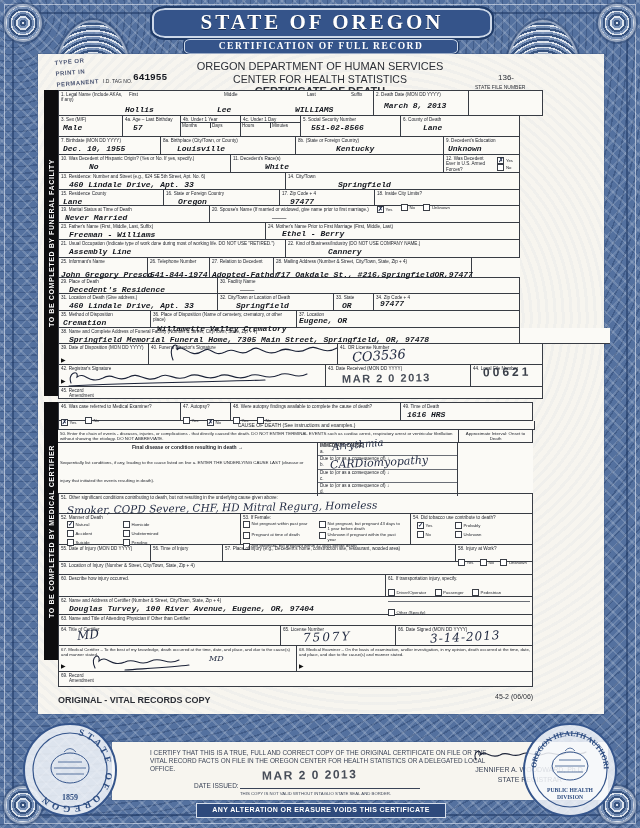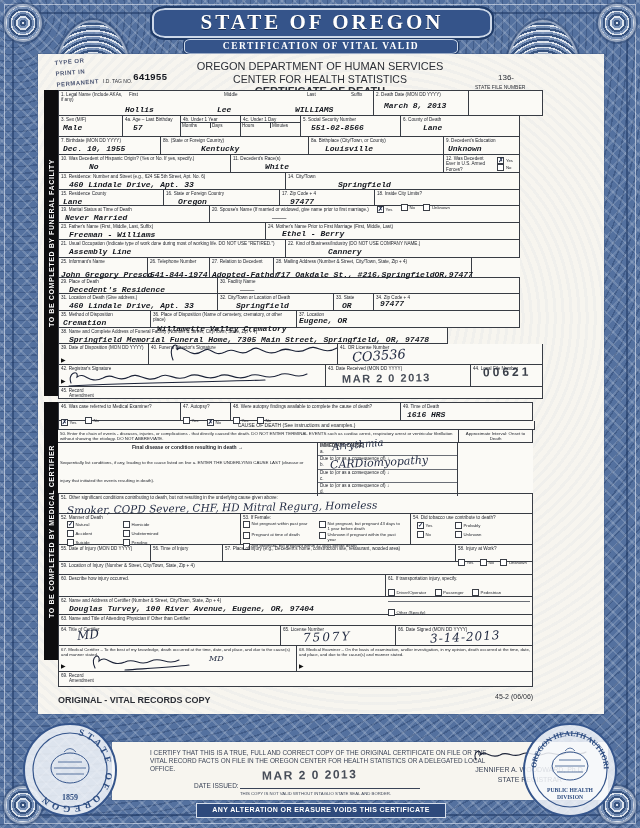--- a/index.html
+++ b/index.html
@@ -76,21 +76,21 @@
 <div class="frame f1"></div>
 <div class="frame f2"></div>
 <div class="rosette" style="left:56px;top:22px;width:74px;height:118px;"></div>
 <div class="rosette" style="left:506px;top:22px;width:74px;height:118px;"></div>
 <div class="rosette" style="left:6px;top:6px;width:34px;height:34px;"></div>
 <div class="rosette" style="left:600px;top:6px;width:34px;height:34px;"></div>
 <div class="rosette" style="left:6px;top:788px;width:34px;height:34px;"></div>
 <div class="rosette" style="left:600px;top:788px;width:34px;height:34px;"></div>
 
 <div class="ribbon1"><span>STATE OF OREGON</span></div>
-<div class="ribbon2"><span>CERTIFICATION OF VITAL VALID</span></div>
+<div class="ribbon2"><span>CERTIFICATION OF FULL RECORD</span></div>
 
 <div class="paper"></div>
 
 <div class="typenote">
   <div>TYPE OR</div>
   <div>PRINT IN</div>
   <div>PERMANENT</div>
   <div>BLACK INK</div>
 </div>
 
@@ -161,27 +161,27 @@
       <span class="lb">6. County of Death</span>
       <span class="tv" style="margin-left:20px;">Lane</span>
     </div>
   </div>
 
   <div class="row" style="height:18px;width:462px;">
     <div class="c" style="width:102px;">
       <span class="lb">7. Birthdate (MON DD YYYY)</span>
       <span class="tv" style="margin-left:2px;">Dec. 10, 1955</span>
     </div>
+    <div class="c" style="width:135px;">
+      <span class="lb">8a. Birthplace (City/Town, or County)</span>
+      <span class="tv" style="margin-left:14px;">Louisville</span>
+    </div>
     <div class="c" style="width:148px;">
       <span class="lb">8b. (State or Foreign Country)</span>
       <span class="tv" style="margin-left:38px;">Kentucky</span>
-    </div>
-    <div class="c" style="width:135px;">
-      <span class="lb">8a. Birthplace (City/Town, or County)</span>
-      <span class="tv" style="margin-left:14px;">Louisville</span>
     </div>
     <div class="c" style="width:77px;">
       <span class="lb">9. Decedent's Education</span>
       <span class="tv" style="margin-left:2px;">Unknown</span>
     </div>
   </div>
 
   <div class="row" style="height:18px;width:462px;">
     <div class="c" style="width:172px;">
       <span class="lb">10. Was Decedent of Hispanic Origin? (Yes or No.  If yes, specify.)</span>
@@ -339,21 +339,21 @@
     <div class="c" style="width:146px;">
       <span class="lb">36. Place of Disposition (Name of cemetery, crematory, or other place)</span>
       <span class="tv" style="margin-left:4px;">Willamette Valley Crematory</span>
     </div>
     <div class="c" style="width:224px;">
       <span class="lb">37. Location</span>
       <span class="tv" style="margin-left:0;margin-top:-1px;">Eugene, OR</span>
     </div>
   </div>
 
-  <div class="row" style="height:16px;width:390px;">
+  <div class="row" style="height:16px;width:552px;">
     <div class="c" style="width:462px;">
       <span class="lb">38. Name and Complete Address of Funeral Facility (Number &amp; Street, City/Town, State, Zip + 4)</span>
       <span class="tv">Springfield Memorial Funeral Home, 7305 Main Street, Springfield, OR, 97478</span>
     </div>
   </div>
 
   <div class="row" style="height:21px;width:485px;">
     <div class="c" style="width:90px;">
       <span class="lb">39. Date of Disposition (MON DD YYYY)</span>
       <span class="arrow pos" style="left:2px;bottom:1px;">▶</span>

